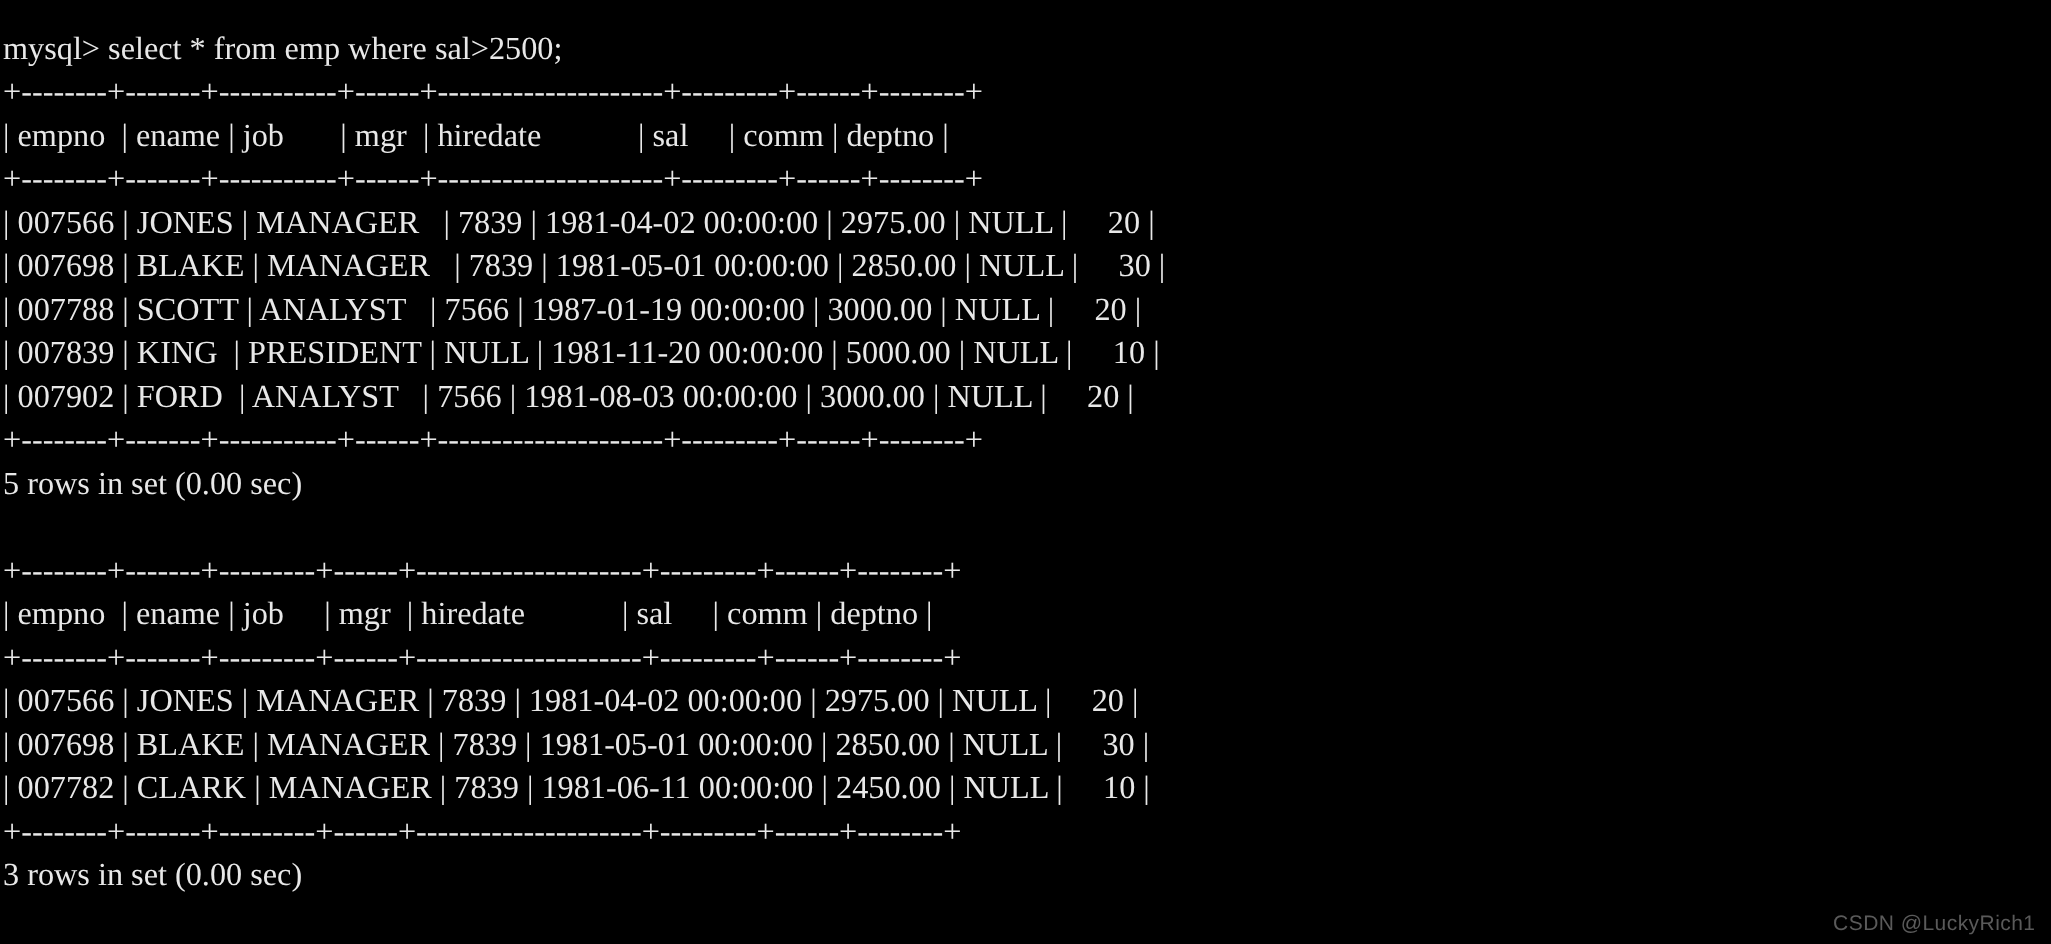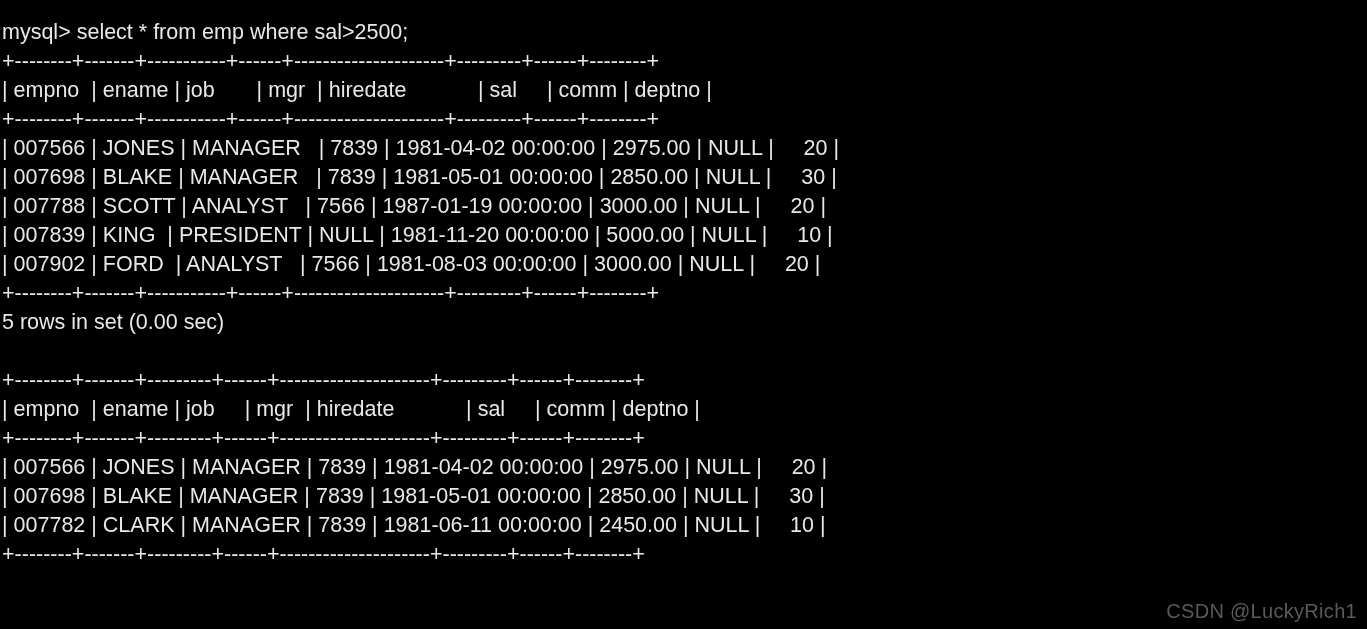--- a/index.html
+++ b/index.html
@@ -18,39 +18,39 @@
     position: absolute;
     left: 0;
     top: 0;
     width: 1367px;
     height: 629px;
     background: #000000;
     padding: 18px 0 0 2px;
     box-sizing: border-box;
   }
   .term-line {
-    font-family: Liberation Sans, sans-serif;
+    font-family: Liberation Serif, serif;
     font-size: 21.5px;
     line-height: 29px;
     height: 29px;
     color: #e8e8e8;
     white-space: pre;
     letter-spacing: 0px;
     -webkit-font-smoothing: none;
   }
   .blank-line {
     height: 29px;
     line-height: 29px;
   }
   #watermark {
     position: absolute;
     right: 10px;
     bottom: 6px;
     font-family: "Liberation Sans", sans-serif;
-    font-size: 20px;
+    font-size: 14px;
     color: #5a5a5a;
     white-space: pre;
     letter-spacing: 0.3px;
   }
 </style>
 </head>
 <body>
 
 <div id="terminal">
 
@@ -68,16 +68,17 @@
 
   <div class="term-line blank-line">&nbsp;</div>
 
   <div class="term-line">+--------+-------+---------+------+---------------------+---------+------+--------+</div>
   <div class="term-line">| empno  | ename | job     | mgr  | hiredate            | sal     | comm | deptno |</div>
   <div class="term-line">+--------+-------+---------+------+---------------------+---------+------+--------+</div>
   <div class="term-line">| 007566 | JONES | MANAGER | 7839 | 1981-04-02 00:00:00 | 2975.00 | NULL |     20 |</div>
   <div class="term-line">| 007698 | BLAKE | MANAGER | 7839 | 1981-05-01 00:00:00 | 2850.00 | NULL |     30 |</div>
   <div class="term-line">| 007782 | CLARK | MANAGER | 7839 | 1981-06-11 00:00:00 | 2450.00 | NULL |     10 |</div>
   <div class="term-line">+--------+-------+---------+------+---------------------+---------+------+--------+</div>
+  <div class="term-line">3 rows in set (0.00 sec)</div>
 
 </div>
 
 <div id="watermark">CSDN @LuckyRich1</div>
 
 </body></html>

